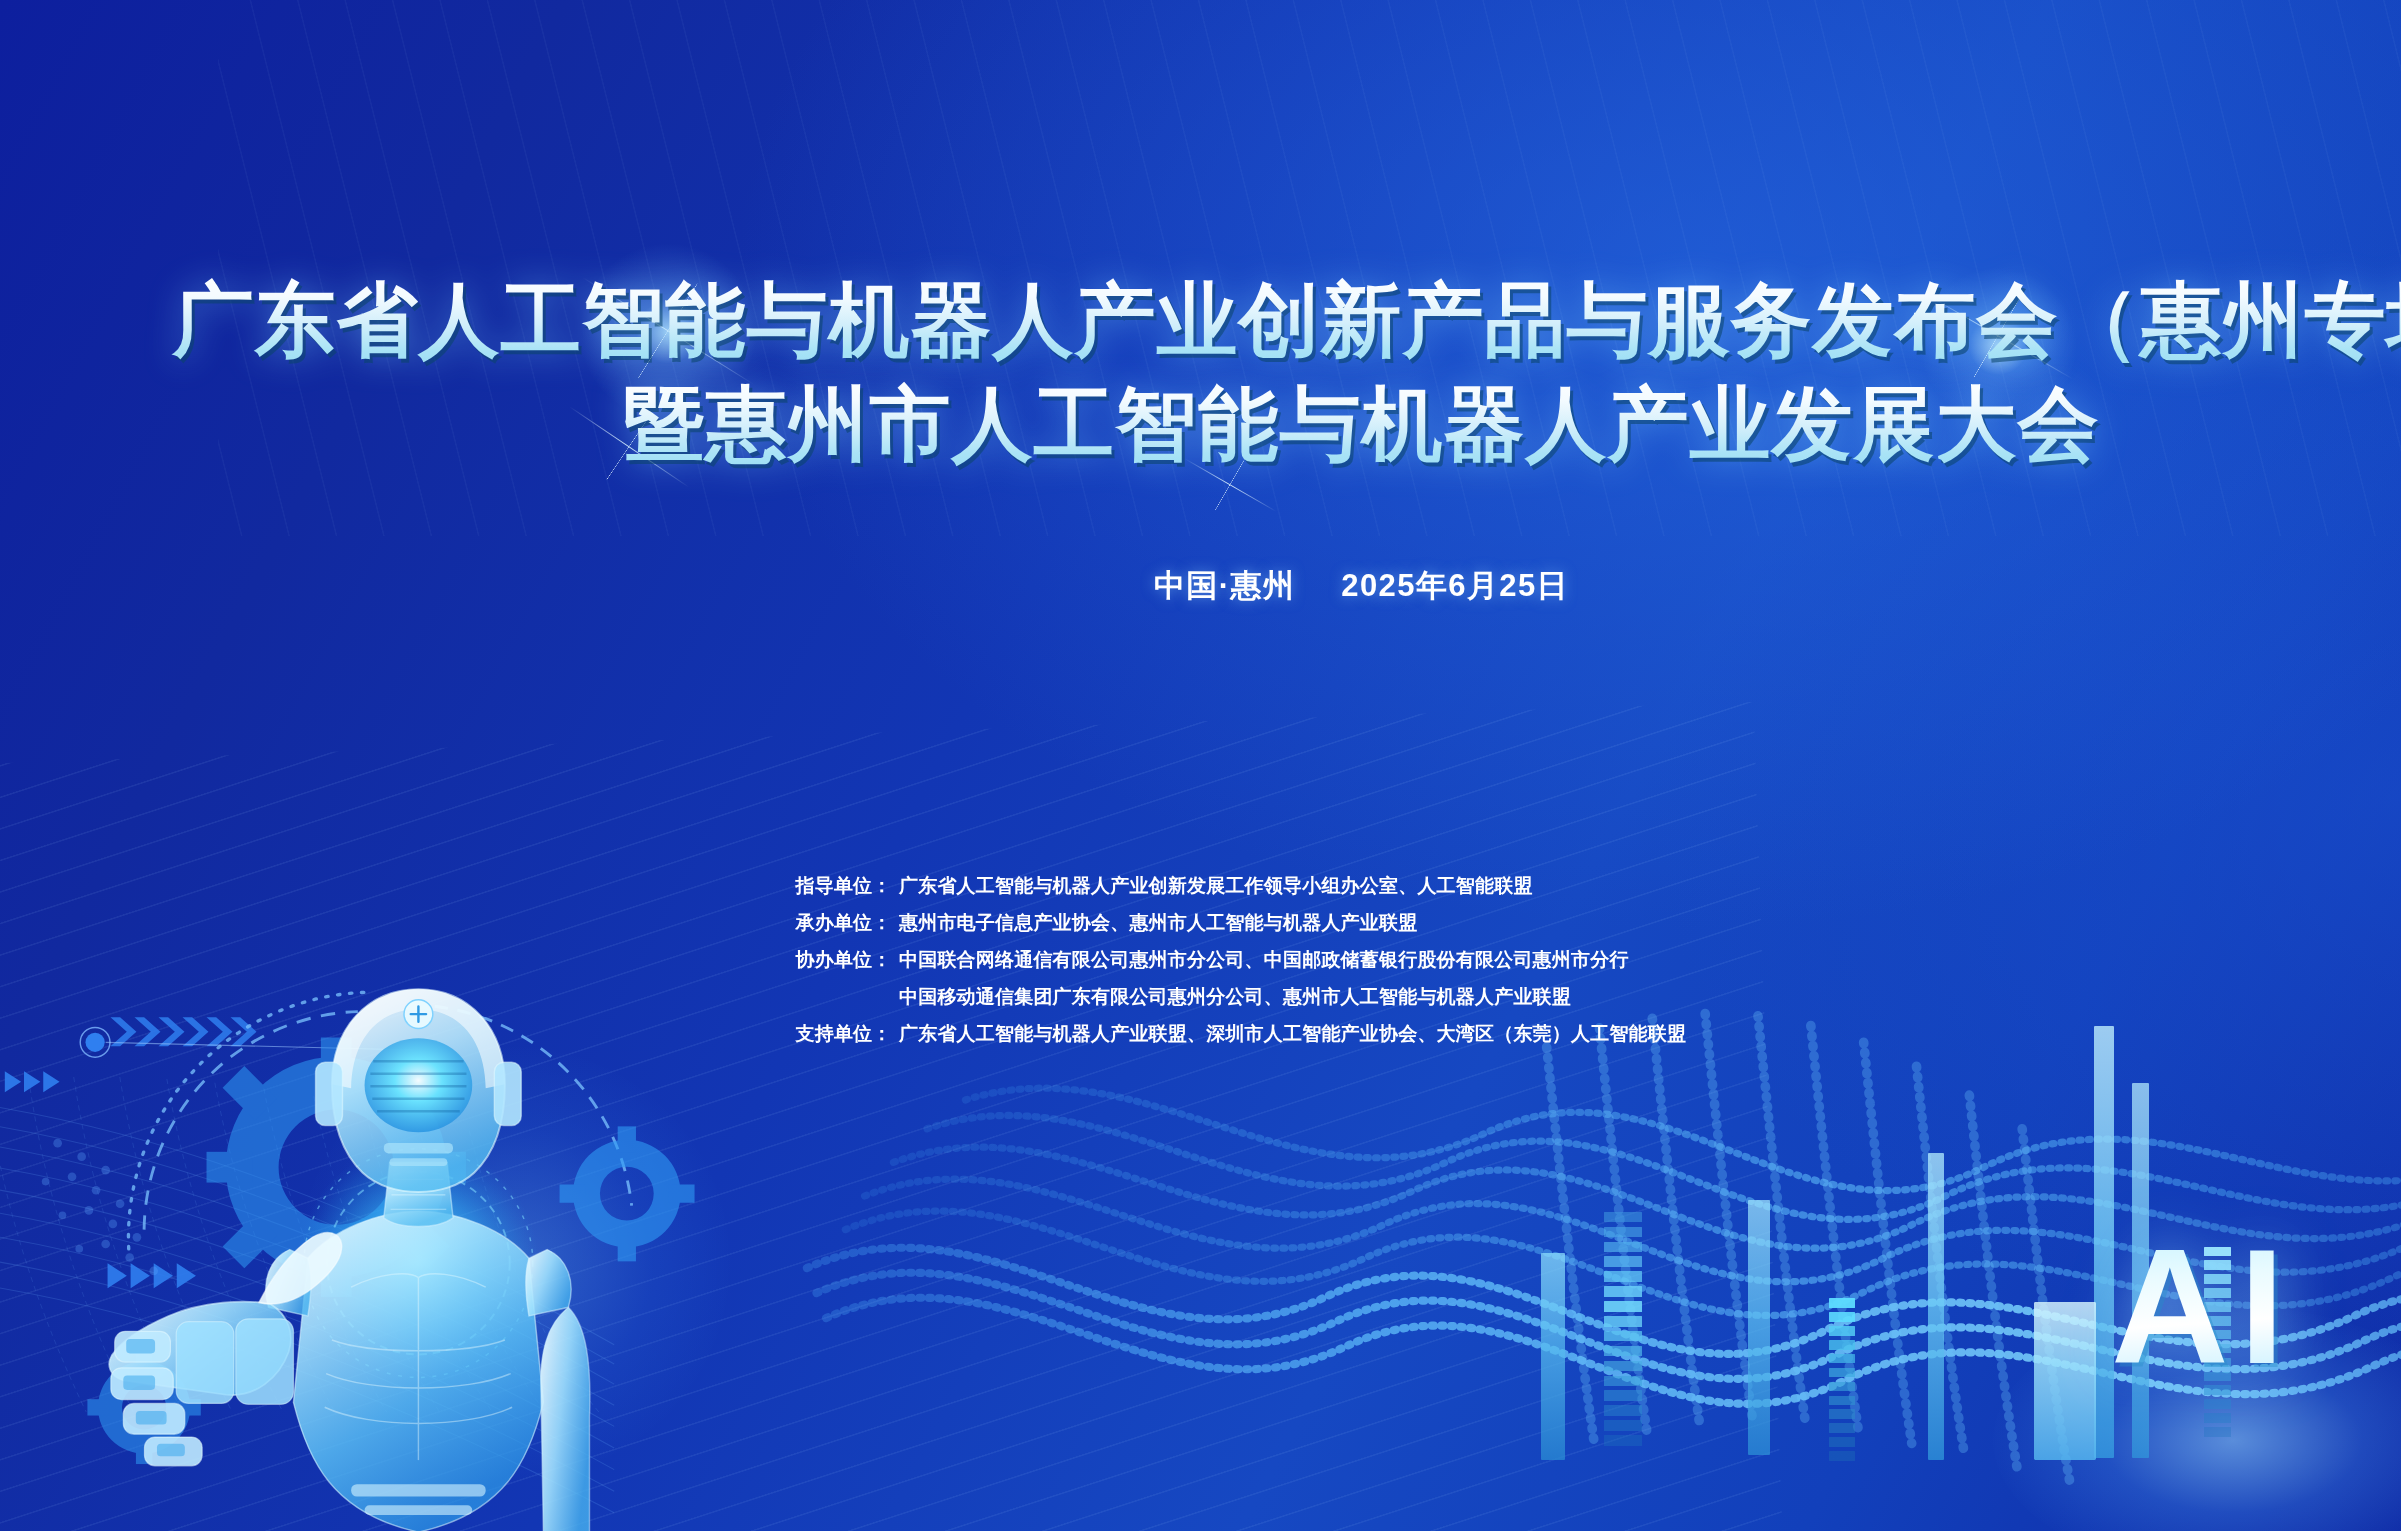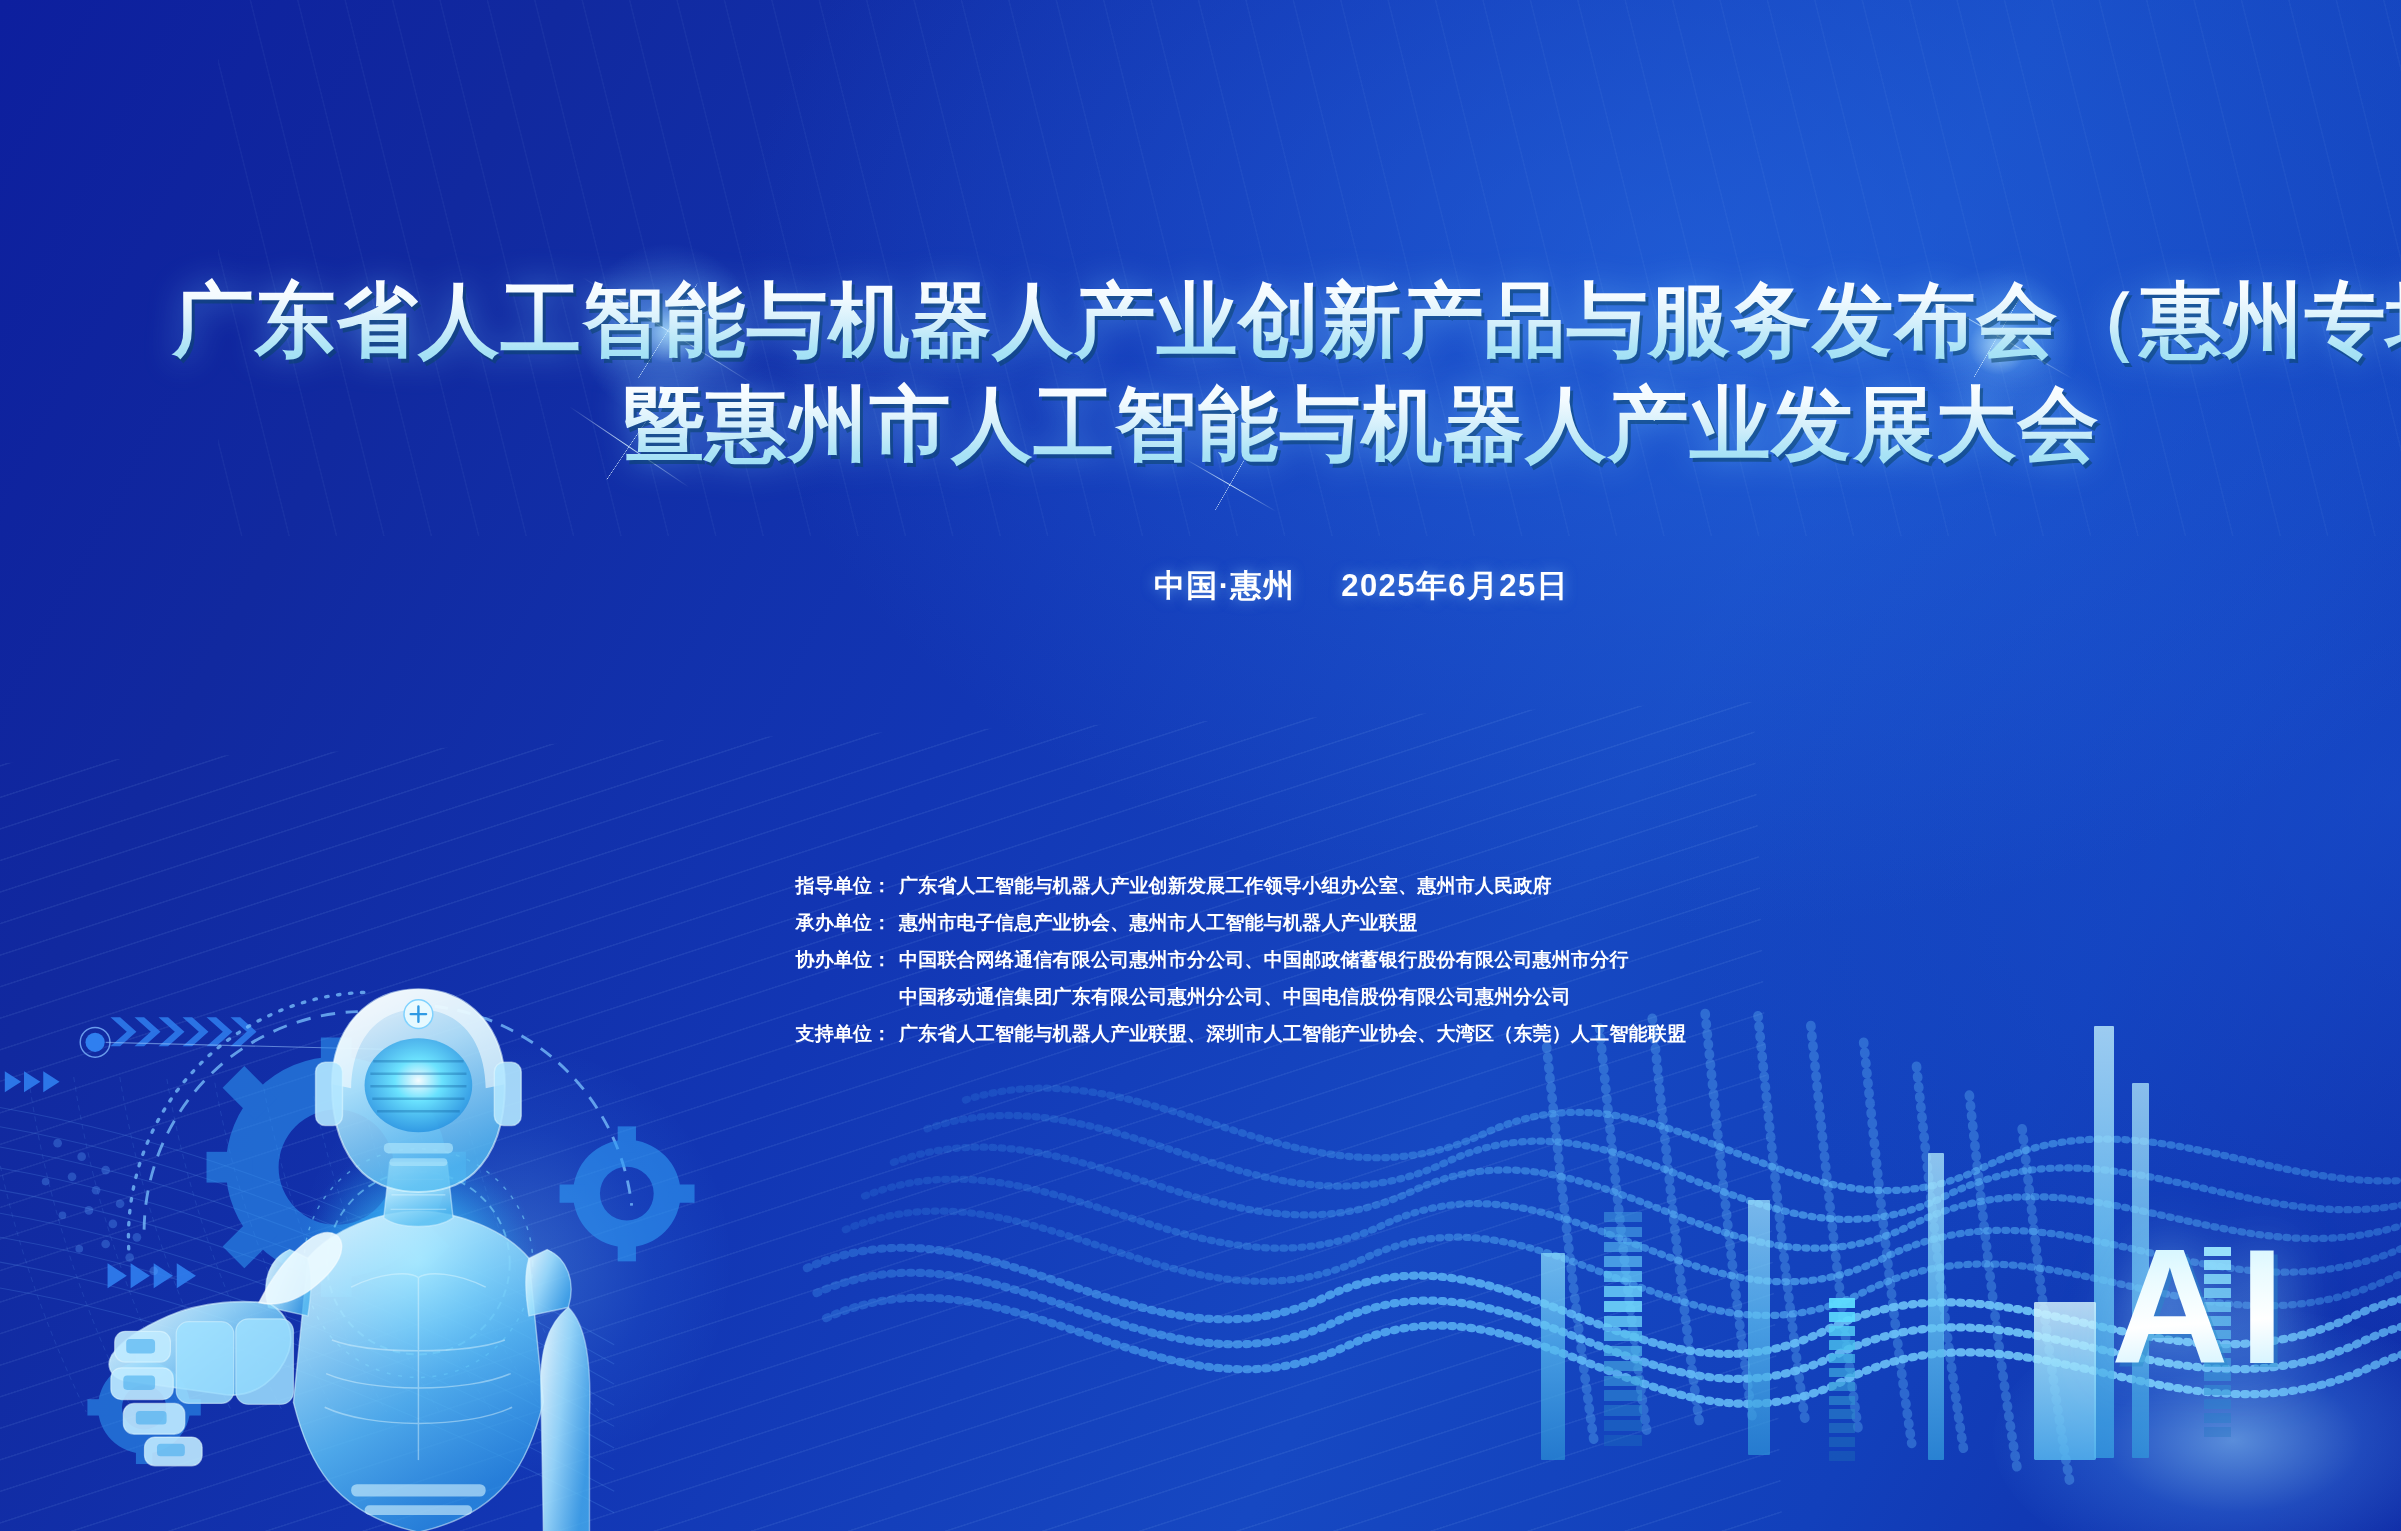--- a/index.html
+++ b/index.html
@@ -512,33 +512,33 @@
 
   <div class="subtitle">
     <span>中国·惠州</span>
     <span class="gap"></span>
     <span>2025年6月25日</span>
   </div>
 
   <div class="organizers">
     <div class="org-row">
       <span class="org-label">指导单位：</span>
-      <span class="org-value">广东省人工智能与机器人产业创新发展工作领导小组办公室、惠州市人民政府</span>
+      <span class="org-value">广东省人工智能与机器人产业创新发展工作领导小组办公室、人工智能联盟</span>
     </div>
     <div class="org-row">
       <span class="org-label">承办单位：</span>
       <span class="org-value">惠州市电子信息产业协会、惠州市人工智能与机器人产业联盟</span>
     </div>
     <div class="org-row">
       <span class="org-label">协办单位：</span>
       <span class="org-value">中国联合网络通信有限公司惠州市分公司、中国邮政储蓄银行股份有限公司惠州市分行</span>
     </div>
     <div class="org-row cont">
       <span class="org-label">协办单位：</span>
-      <span class="org-value">中国移动通信集团广东有限公司惠州分公司、中国电信股份有限公司惠州分公司</span>
+      <span class="org-value">中国移动通信集团广东有限公司惠州分公司、惠州市人工智能与机器人产业联盟</span>
     </div>
     <div class="org-row">
       <span class="org-label">支持单位：</span>
       <span class="org-value">广东省人工智能与机器人产业联盟、深圳市人工智能产业协会、大湾区（东莞）人工智能联盟</span>
     </div>
   </div>
 
 </div>
 
 

